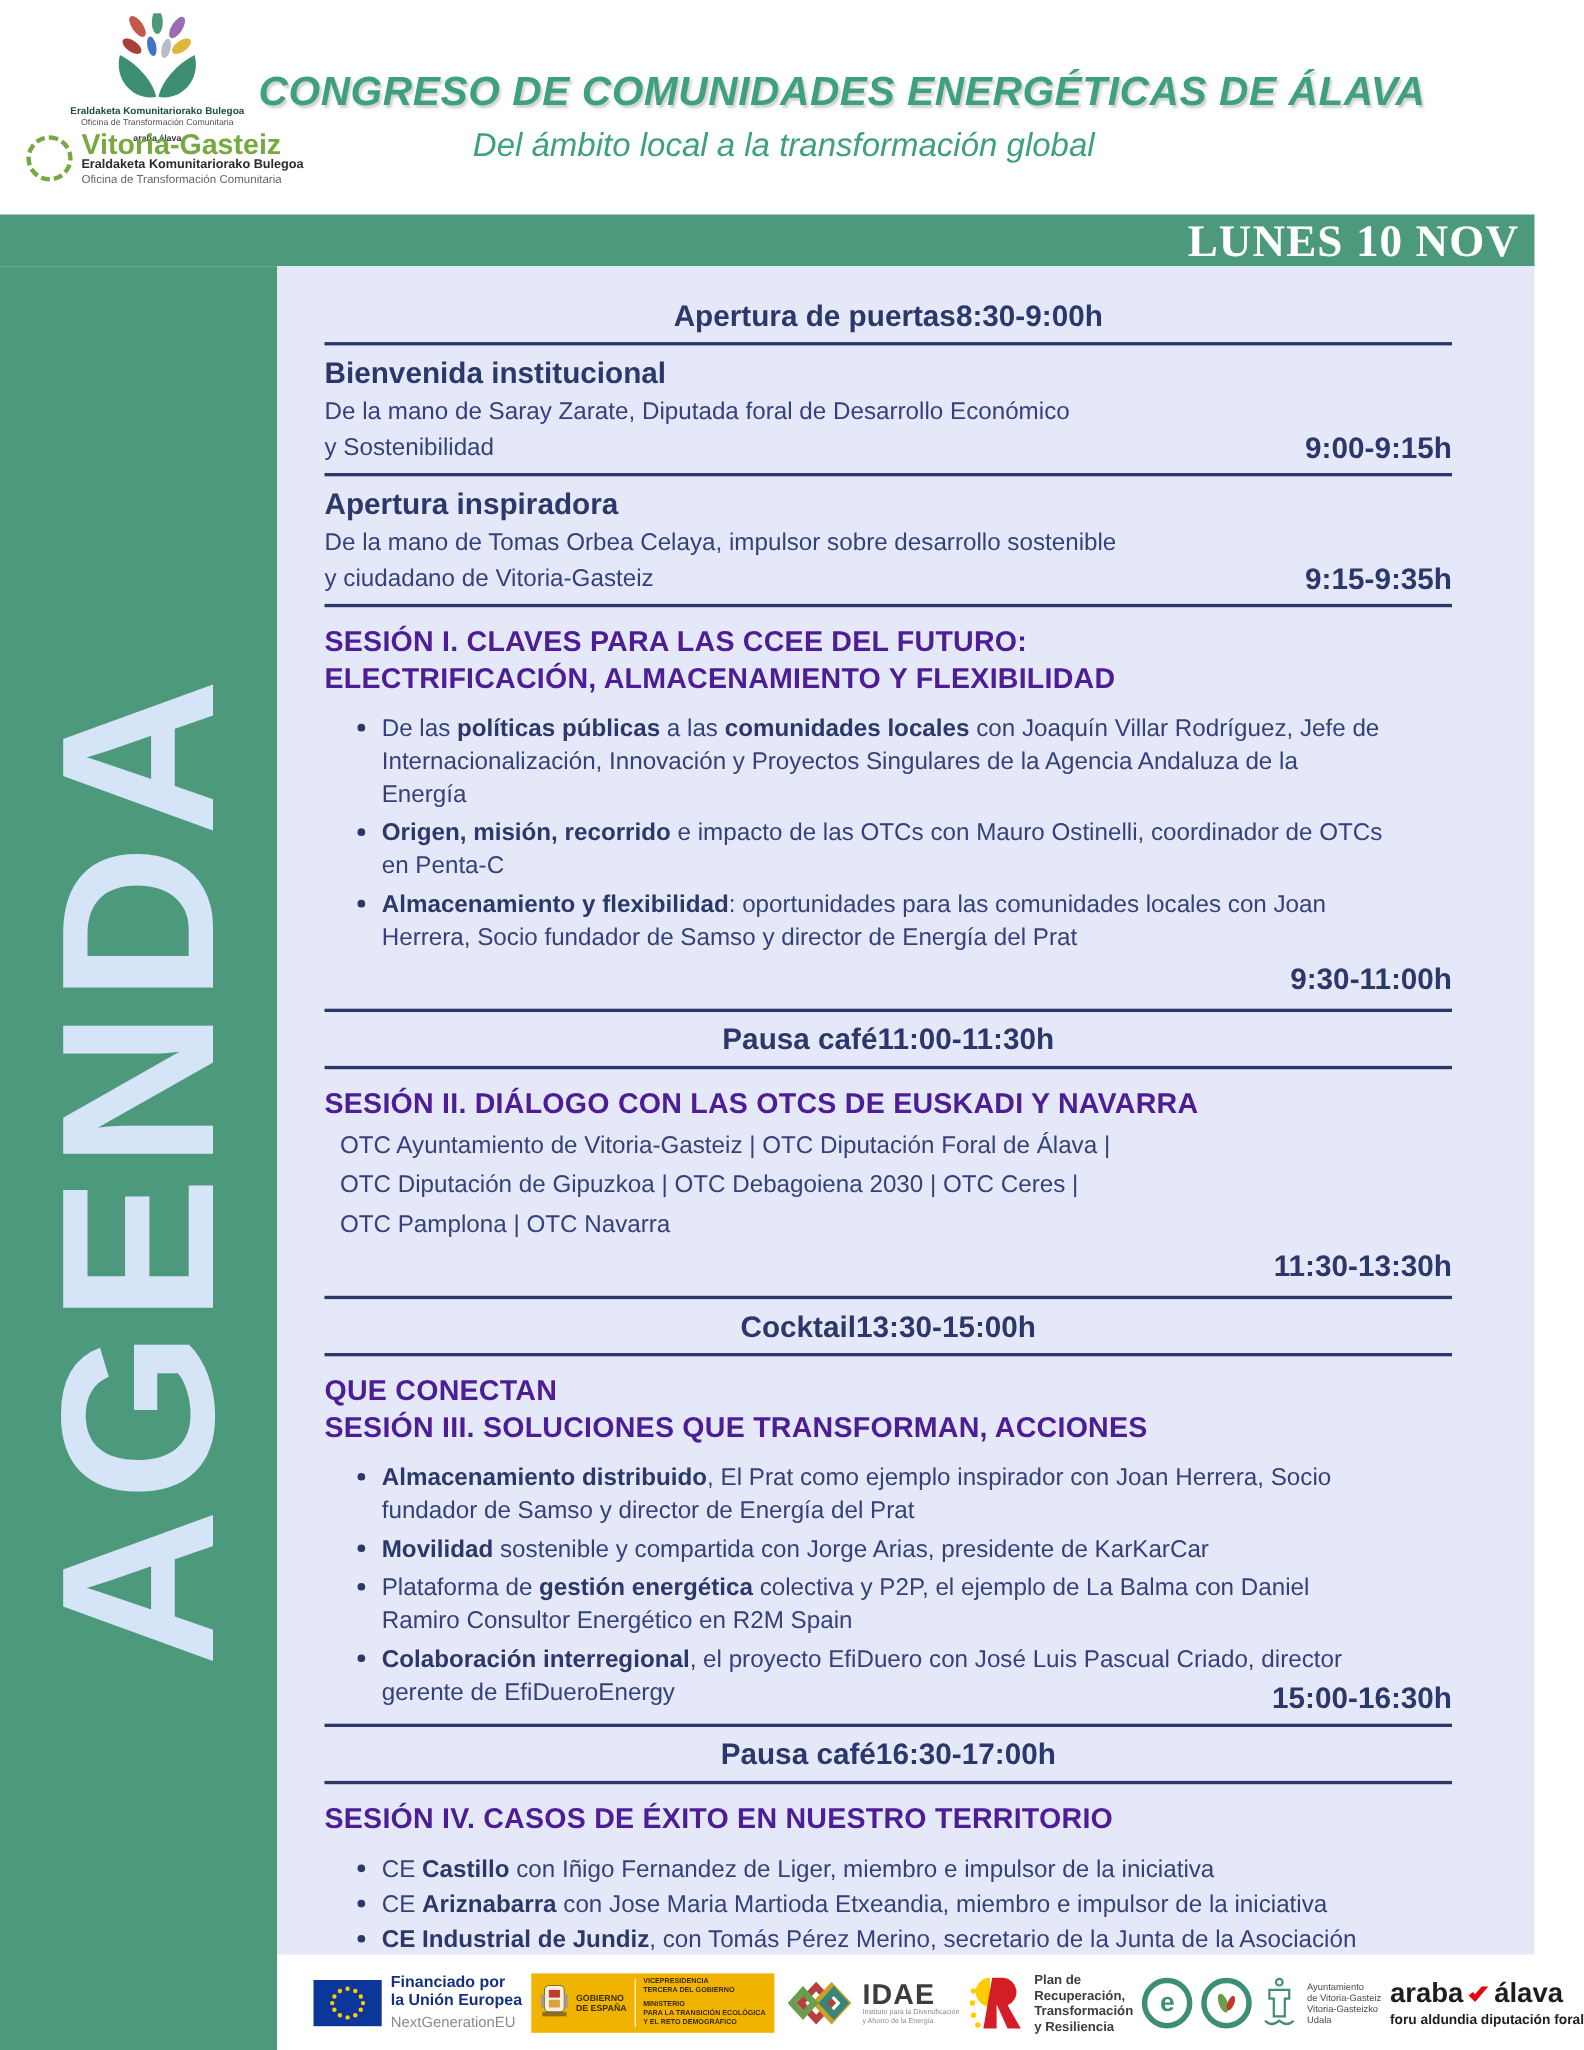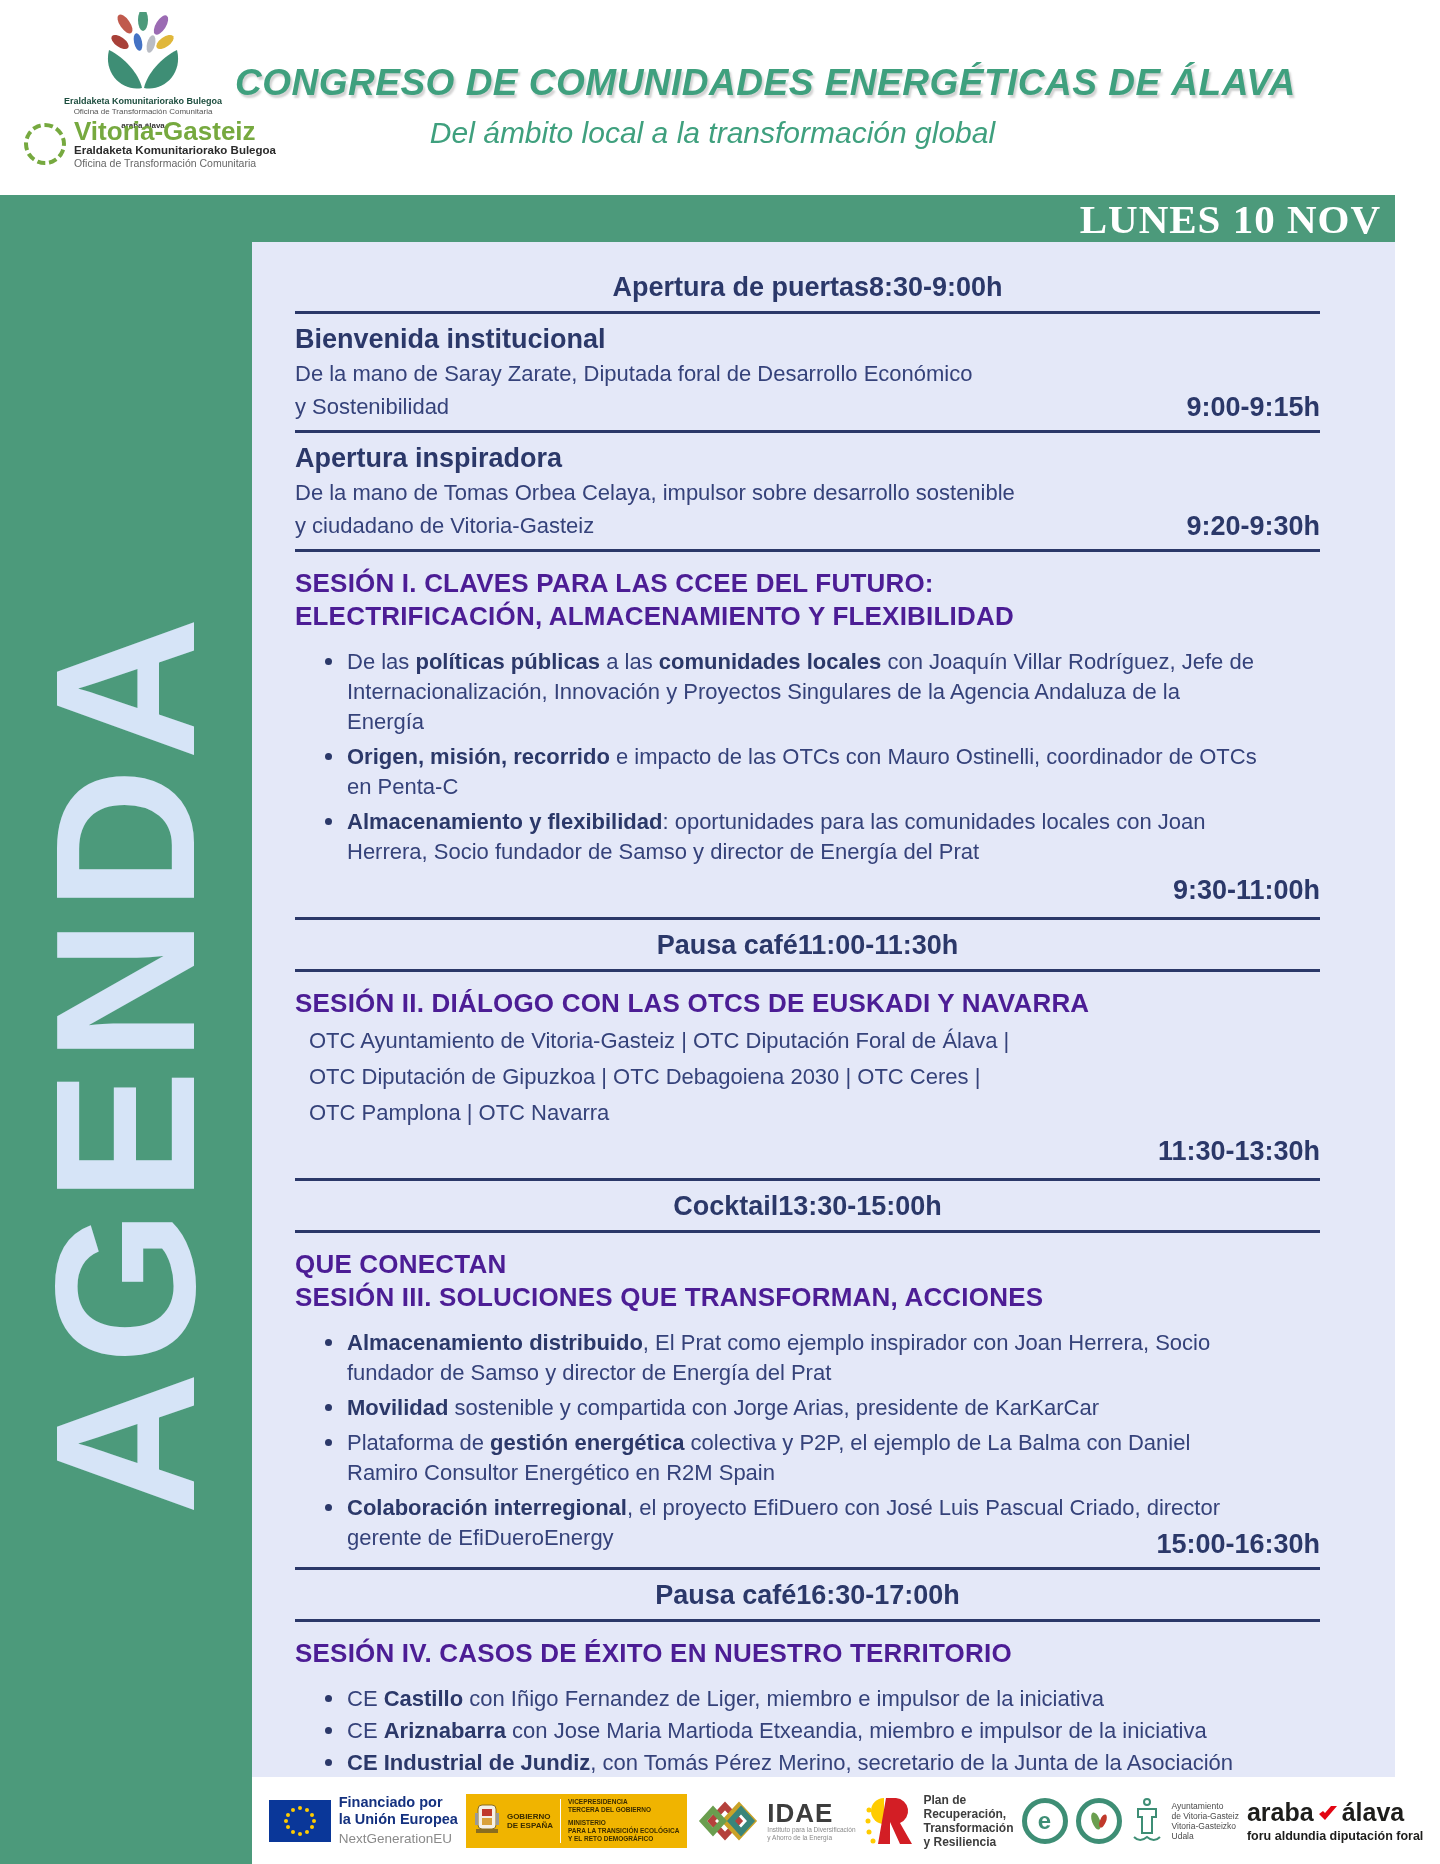--- a/index.html
+++ b/index.html
@@ -61,21 +61,21 @@
 
   .bullets { margin:14px 0 4px 0; }
   .bullet { position:relative; margin-left:52px; margin-bottom:5px; font-size:22px; color:#35427a;
             line-height:30px; padding-right:60px; }
   .bullets-tight .bullet { margin-bottom:2px; }
   .bullet b { color:#2b3869; }
   .b-dot { position:absolute; left:-22px; top:11px; width:7px; height:7px; border-radius:50%; background:#2b3869; }
 
   
   .footer { position:absolute; left:252px; top:1777px; width:1188px; height:87px; background:#ffffff;
-            display:flex; align-items:center; justify-content:center; gap:8px; }
+            display:flex; align-items:center; justify-content:flex-end; gap:8px; }
   .flogo { display:flex; align-items:center; gap:8px; }
 
   .eu-flag { width:62px; height:42px; background:#0a3799; position:relative; flex:0 0 auto; }
   .eu-text .e1 { font-size:14.5px; font-weight:bold; color:#14317f; line-height:17px; }
   .eu-text .e2 { font-size:13.5px; color:#8a8a8a; line-height:17px; margin-top:2px; }
 
   .gob-box { display:flex; align-items:center; background:#f0b400; height:54px; padding:0 8px; gap:7px; }
   .gob-name { font-size:8px; font-weight:bold; color:#3a2c00; line-height:9px; }
   .gob-sep { width:1px; height:44px; background:#ffffff; }
   .gob-lines { font-size:6.5px; font-weight:bold; color:#3a2c00; line-height:8px; }
@@ -151,21 +151,21 @@
         <div class="row row-desc">
           <div class="row-title">Bienvenida institucional</div>
           <div class="desc">De la mano de Saray Zarate, Diputada foral de Desarrollo Económico</div>
           <div class="desc">y Sostenibilidad</div>
           <div class="row-time time-abs">9:00-9:15h</div>
         </div>
         <div class="row row-desc">
           <div class="row-title">Apertura inspiradora</div>
           <div class="desc">De la mano de Tomas Orbea Celaya, impulsor sobre desarrollo sostenible</div>
           <div class="desc">y ciudadano de Vitoria-Gasteiz</div>
-          <div class="row-time time-abs">9:20-9:30h</div>
+          <div class="row-time time-abs">9:15-9:35h</div>
         </div>
         <div class="row row-session">
           <div class="session-title">
             <div>SESIÓN I. CLAVES PARA LAS CCEE DEL FUTURO:</div>
             <div>ELECTRIFICACIÓN, ALMACENAMIENTO Y FLEXIBILIDAD</div>
           </div>
           <div class="bullets">
             <div class="bullet"><span class="b-dot"></span><span>De las <b>políticas públicas</b> a las <b>comunidades locales</b> con Joaquín Villar Rodríguez, Jefe de Internacionalización, Innovación y Proyectos Singulares de la Agencia Andaluza de la Energía</span></div>
             <div class="bullet"><span class="b-dot"></span><span><b>Origen, misión, recorrido</b> e impacto de las OTCs con Mauro Ostinelli, coordinador de OTCs en Penta-C</span></div>
             <div class="bullet"><span class="b-dot"></span><span><b>Almacenamiento y flexibilidad</b>: oportunidades para las comunidades locales con Joan Herrera, Socio fundador de Samso y director de Energía del Prat</span></div>

